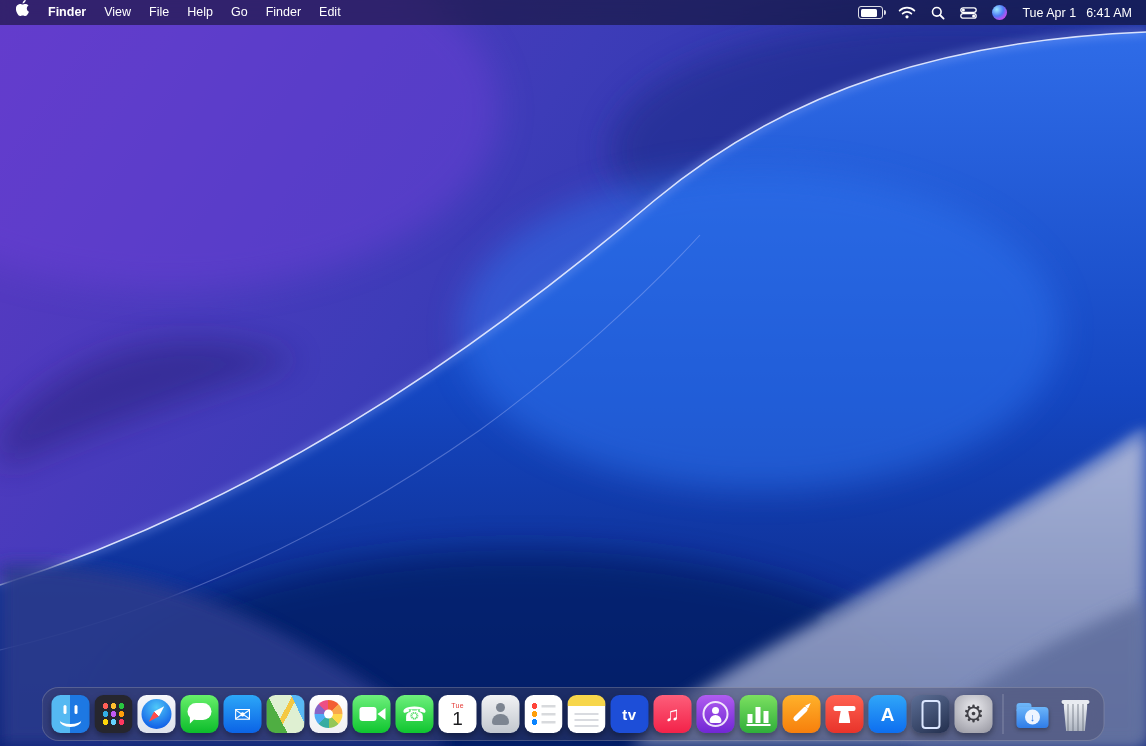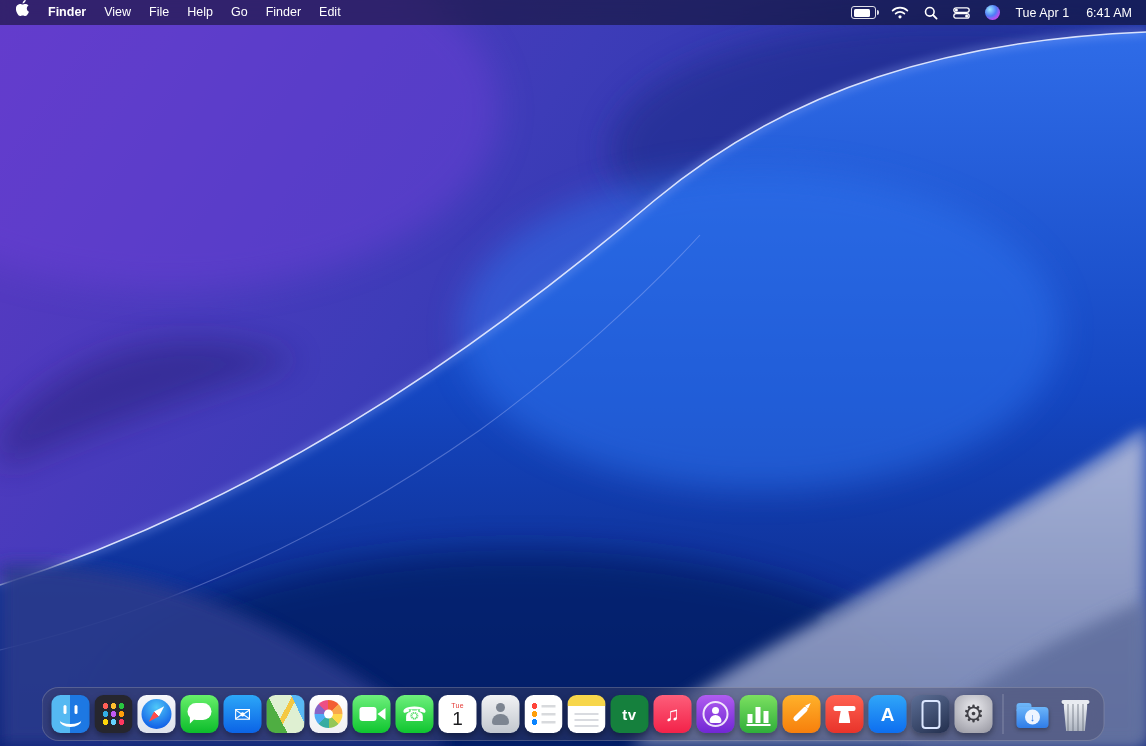--- a/index.html
+++ b/index.html
@@ -24,21 +24,21 @@
   .menu-item.apple{padding:0 10px 0 2px;display:flex;align-items:center;}
   .app-name{font-weight:700;}
   .menu-right{display:flex;align-items:center;gap:15px;}
   .status-item{display:flex;align-items:center;}
   .sic{display:block;}
   .batt{position:relative;width:23px;height:11px;border:1px solid rgba(255,255,255,.85);border-radius:3px;display:inline-block;}
   .battlvl{position:absolute;left:1.5px;top:1.5px;bottom:1.5px;width:70%;background:#fff;border-radius:1.5px;}
   .battnub{position:absolute;right:-4px;top:3px;width:2.5px;height:5px;background:rgba(255,255,255,.85);border-radius:0 2px 2px 0;}
   .siri{width:15px;height:15px;border-radius:50%;display:inline-block;
     background:radial-gradient(circle at 32% 30%, #9be8ff, #4f7cf7 45%, #c44bf0 75%, #ff5fa2 100%);}
-  .clock{display:flex;gap:17px;align-items:flex-start;}
+  .clock{display:flex;gap:10px;align-items:flex-start;}
   
   .dock-wrap{position:absolute;left:50%;bottom:5px;transform:translateX(-50%);z-index:6;}
   .dock{
     display:flex;align-items:center;gap:5px;padding:6px 9px;
     background:rgba(70,70,100,.38);border:1px solid rgba(255,255,255,.18);
     border-radius:17px;backdrop-filter:blur(16px);
   }
   .dock-sep{width:1px;height:40px;background:rgba(255,255,255,.25);margin:0 5px;}
   .dock-item{width:38px;height:38px;display:flex;align-items:center;justify-content:center;cursor:pointer;}
   .ic{width:38px;height:38px;border-radius:9px;position:relative;overflow:hidden;
@@ -125,21 +125,21 @@
   .notes{background:#fff;
     background-image:
       linear-gradient(#f7d64b,#f7d64b),
       linear-gradient(#d9dbe0,#d9dbe0),
       linear-gradient(#d9dbe0,#d9dbe0),
       linear-gradient(#d9dbe0,#d9dbe0);
     background-size:38px 11px,24px 2px,24px 2px,24px 2px;
     background-position:0 0,7px 18px,7px 24px,7px 30px;
     background-repeat:no-repeat;}
   
-  .tvic{background:#15803d;}
+  .tvic{background:#1d4ed8;}
   .gtv{font-size:15px;font-weight:700;letter-spacing:.5px;}
   
   .music{background:linear-gradient(180deg,#fd5e7a,#f32249);}
   .gmusic{font-size:20px;}
   
   .podcasts{background:linear-gradient(180deg,#b05cf0,#7127d4);}
   .podcasts::before{content:"";position:absolute;inset:6px;border-radius:50%;
     border:2.5px solid rgba(255,255,255,.85);}
   .phead{position:absolute;top:12px;left:50%;transform:translateX(-50%);width:7px;height:7px;border-radius:50%;background:#fff;}
   .pbody{position:absolute;top:20px;left:50%;transform:translateX(-50%);width:12px;height:8px;border-radius:6px 6px 2px 2px;background:#fff;}

